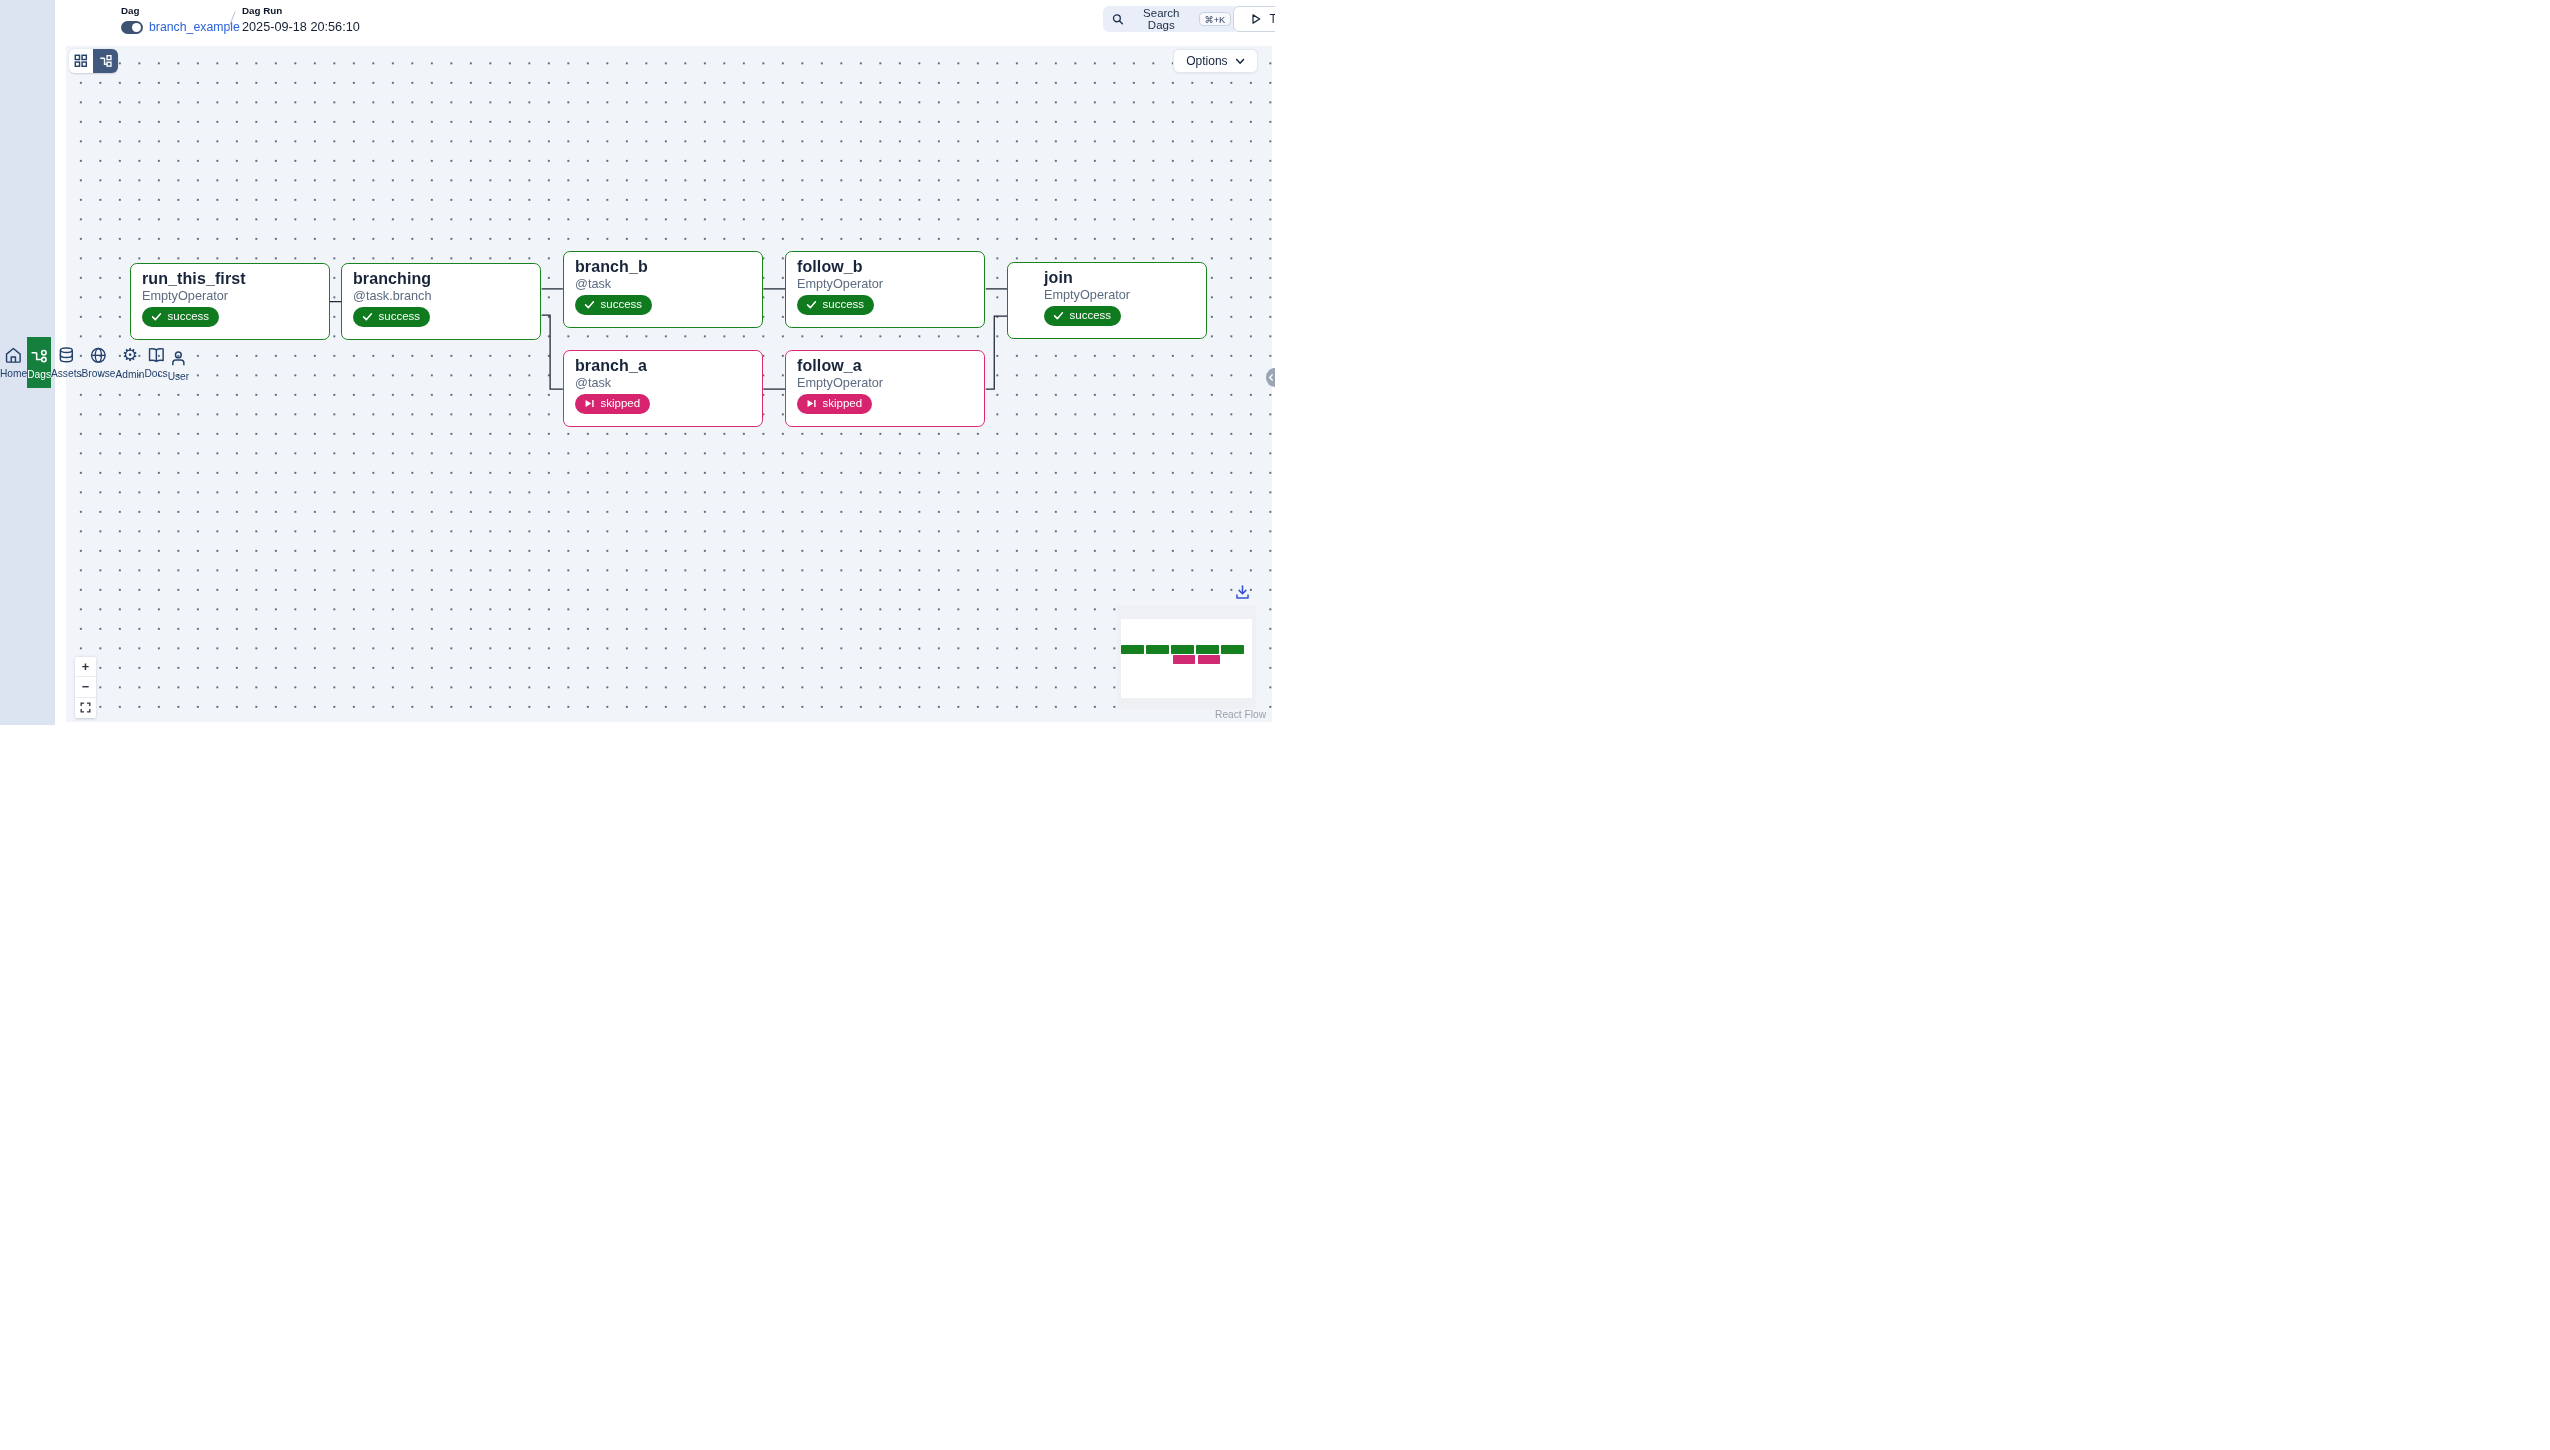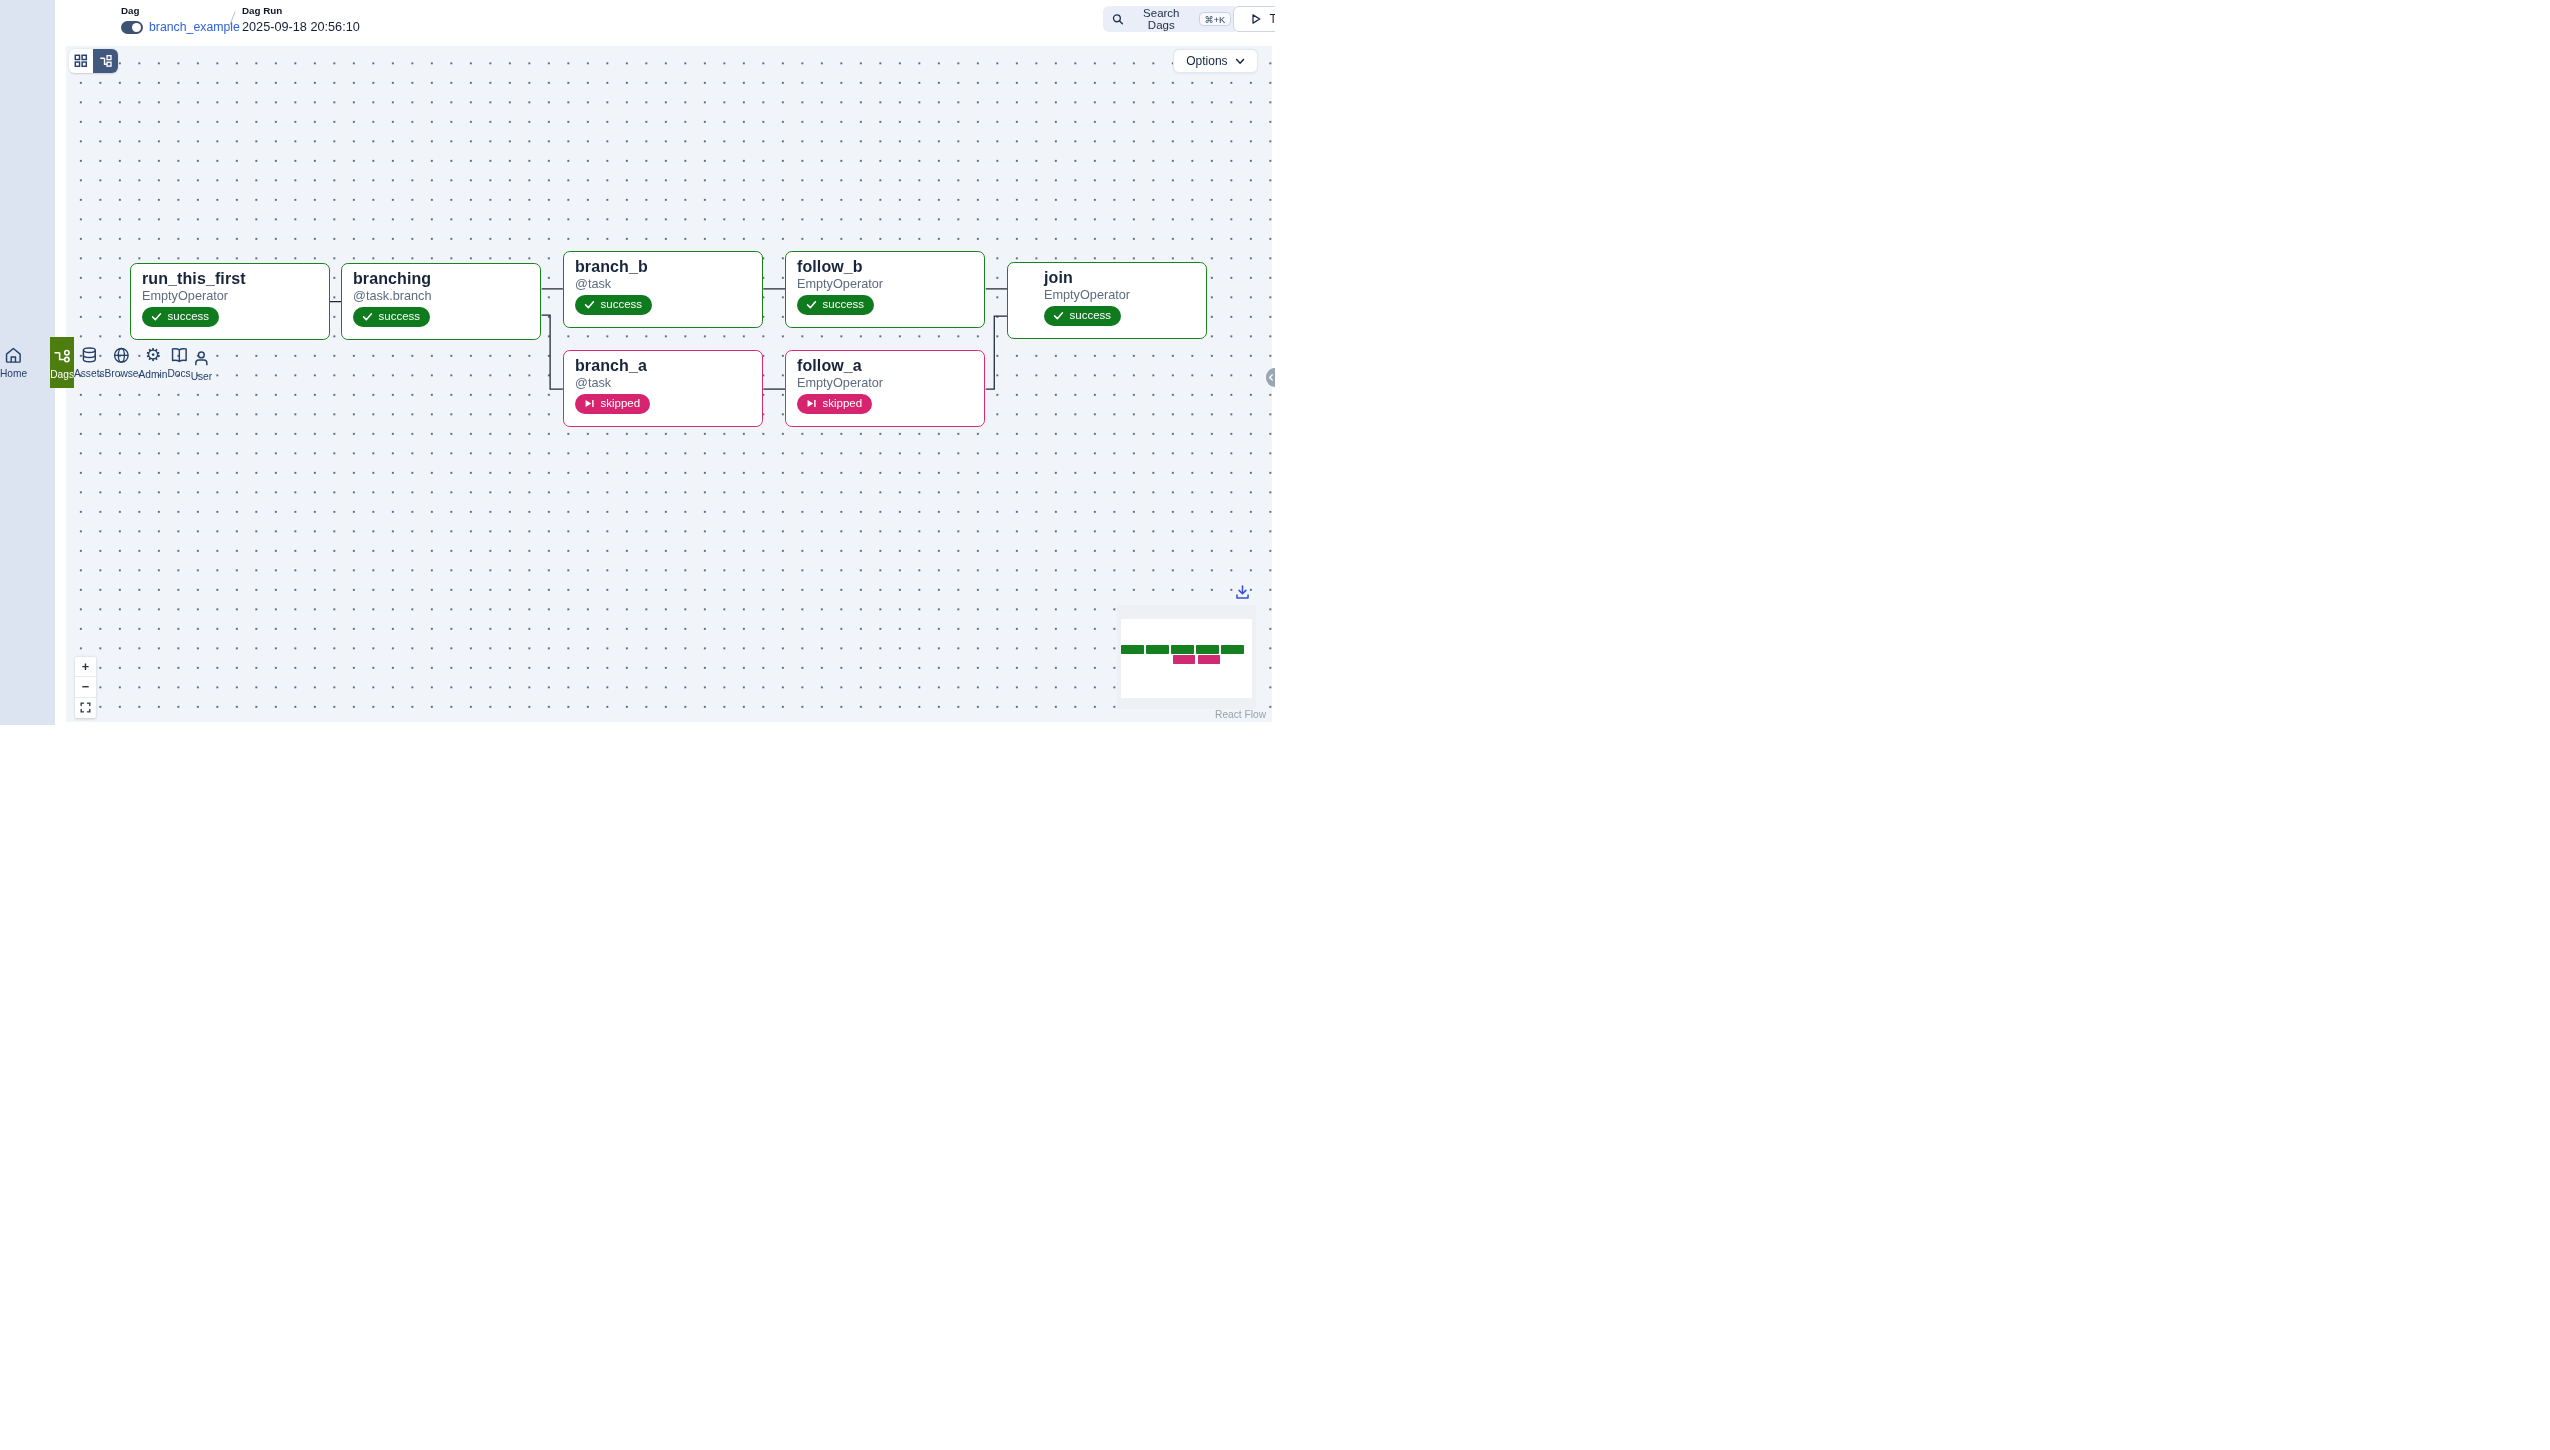--- a/index.html
+++ b/index.html
@@ -8,21 +8,21 @@
   body { position:relative; }
 
   
   .sidebar { position:absolute; left:0; top:0; width:55px; height:725px;
     background:#dce4f2; display:flex; flex-direction:row; align-items:center; z-index:5; }
   .logo { width:37px; height:37px; margin:5.1px 0 6.8px 0; cursor:pointer; }
   .nav-item { width:55px; padding:8.5px 0 7.6px 0; display:flex; flex-direction:column;
     align-items:center; gap:3.4px; cursor:pointer; }
   .nav-item .lbl { font-size:10.2px; color:#24406b; }
   .nav-item svg, .nav-item .uni { color:#24406b; }
-  .nav-item.active { background:#4d7c0f;margin-left:23px; }
+  .nav-item.active { background:#15803d; }
   .nav-item.active .lbl, .nav-item.active svg { color:#fff; }
   .nav-gap { flex:1; }
   .uni { font-size:18px; line-height:18.7px; }
 
   
   .header { position:absolute; left:55px; right:0; top:0; height:46px; background:#fff; }
   .bc-label { position:absolute; font-size:9.8px; font-weight:700; color:#0c1626; }
   .l1 { left:66px; top:5.1px; } .l2 { left:187px; top:5.1px; }
   .toggle { position:absolute; left:66px; top:21px; width:22px; height:12.7px; border-radius:7.6px;
     background:#3c5472; cursor:pointer; }

